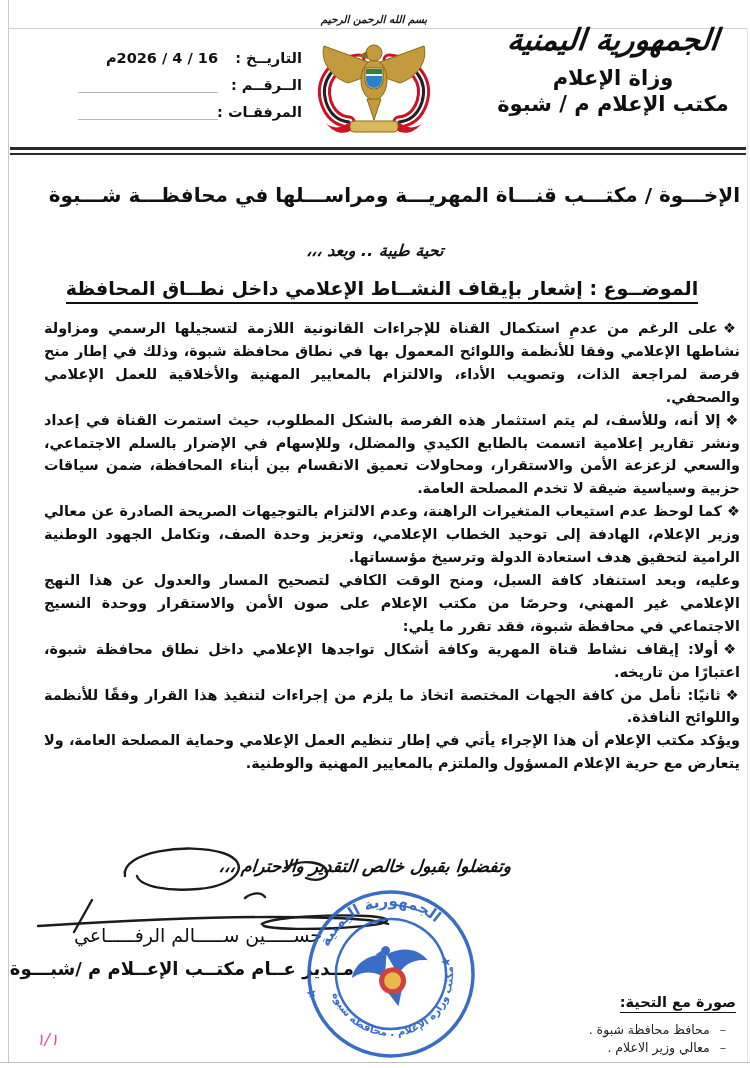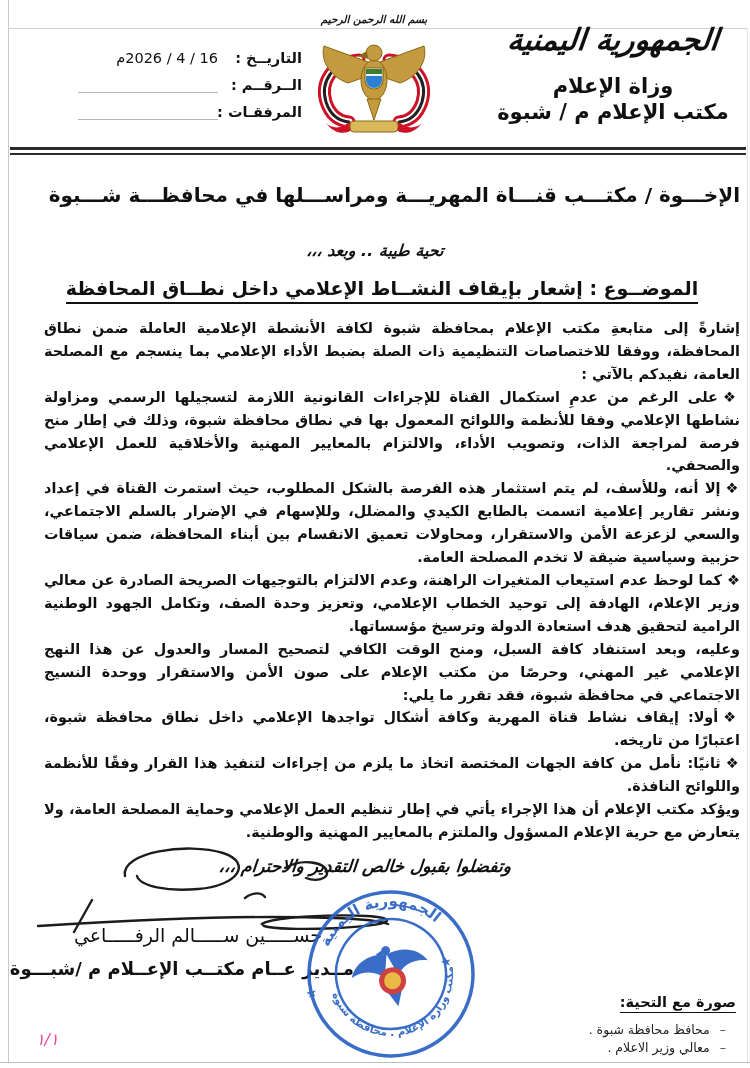--- a/index.html
+++ b/index.html
@@ -12,27 +12,27 @@
 
   
   .frame-left{left:8px;top:0;bottom:5px;width:0;border-left:1px solid #c9c9c9;}
   .frame-top{top:28px;left:8px;right:2px;height:0;border-top:1px solid #cfcfcf;}
   .frame-right{right:2px;top:28px;bottom:5px;width:0;border-right:1px solid #e2e2e2;}
   .frame-bottom{bottom:5px;left:0;right:0;height:0;border-top:1px solid #bdbdbd;}
 
   
   .hdr-right{right:12px;top:20px;width:250px;text-align:center;}
   .hdr-republic{font-size:30px;font-weight:bold;font-style:italic;transform:skewX(-6deg);line-height:1.3;}
-  .hdr-ministry{font-size:21px;font-weight:bold;margin-top:14px;line-height:1.25;}
+  .hdr-ministry{font-size:21px;font-weight:bold;margin-top:6px;line-height:1.25;}
   .hdr-office{font-size:21px;font-weight:bold;line-height:1.3;}
 
   .hdr-left{left:52px;top:50px;width:250px;font-size:14.5px;}
   .fld{display:flex;align-items:flex-end;margin-bottom:11px;}
   .fld-label{font-weight:bold;white-space:nowrap;width:78px;}
-  .fld-value{font-weight:normal;white-space:nowrap;margin-right:6px;}
+  .fld-value{font-weight:bold;white-space:nowrap;margin-right:6px;}
   .fld-blank{display:inline-block;width:140px;border-bottom:1px solid #b5b5b5;height:14px;margin-right:6px;}
 
   .emblem{left:303px;top:10px;}
 
   .divider{top:147px;left:10px;right:4px;height:3px;border-top:3px solid #2b2b2b;border-bottom:2px solid #2b2b2b;}
 
   .addressee{top:183px;left:10px;right:10px;font-size:20px;font-weight:bold;white-space:nowrap;}
   .greeting{top:241px;left:0;right:0;text-align:center;font-size:16px;font-style:italic;font-weight:bold;transform:skewX(-4deg);}
   .subject{top:277px;left:14px;right:0;text-align:center;font-size:19px;font-weight:bold;}
   .subject span{border-bottom:2px solid #111;padding-bottom:3px;}
@@ -110,21 +110,20 @@
   </div>
 </div>
 
 <div class="abs divider"></div>
 
 <div class="abs addressee">الإخـــوة / مكتـــب قنـــاة المهريـــة ومراســـلها في محافظـــة شـــبوة</div>
 <div class="abs greeting">تحية طيبة .. وبعد ،،،</div>
 <div class="abs subject"><span>الموضــوع : إشعار بإيقاف النشــاط الإعلامي داخل نطــاق المحافظة</span></div>
 
 <div class="abs body-text">
-  <p><span class="bullet"></span><span>إشارةً إلى متابعةِ مكتب الإعلام بمحافظة شبوة لكافة الأنشطة الإعلامية العاملة ضمن نطاق المحافظة، ووفقا للاختصاصات التنظيمية ذات الصلة بضبط الأداء الإعلامي بما ينسجم مع المصلحة العامة، نفيدكم بالآتي :</span></p>
   <p><span class="bullet">❖</span><span>على الرغم من عدمِ استكمال القناة للإجراءات القانونية اللازمة لتسجيلها الرسمي ومزاولة نشاطها الإعلامي وفقا للأنظمة واللوائح المعمول بها في نطاق محافظة شبوة، وذلك في إطار منح فرصة لمراجعة الذات، وتصويب الأداء، والالتزام بالمعايير المهنية والأخلاقية للعمل الإعلامي والصحفي.</span></p>
   <p><span class="bullet">❖</span><span>إلا أنه، وللأسف، لم يتم استثمار هذه الفرصة بالشكل المطلوب، حيث استمرت القناة في إعداد ونشر تقارير إعلامية اتسمت بالطابع الكيدي والمضلل، وللإسهام في الإضرار بالسلم الاجتماعي، والسعي لزعزعة الأمن والاستقرار، ومحاولات تعميق الانقسام بين أبناء المحافظة، ضمن سياقات حزبية وسياسية ضيقة لا تخدم المصلحة العامة.</span></p>
   <p><span class="bullet">❖</span><span>كما لوحظ عدم استيعاب المتغيرات الراهنة، وعدم الالتزام بالتوجيهات الصريحة الصادرة عن معالي وزير الإعلام، الهادفة إلى توحيد الخطاب الإعلامي، وتعزيز وحدة الصف، وتكامل الجهود الوطنية الرامية لتحقيق هدف استعادة الدولة وترسيخ مؤسساتها.</span></p>
   <p><span class="bullet"></span><span>وعليه، وبعد استنفاد كافة السبل، ومنح الوقت الكافي لتصحيح المسار والعدول عن هذا النهج الإعلامي غير المهني، وحرصًا من مكتب الإعلام على صون الأمن والاستقرار ووحدة النسيج الاجتماعي في محافظة شبوة، فقد تقرر ما يلي:</span></p>
   <p><span class="bullet">❖</span><span>أولا: إيقاف نشاط قناة المهرية وكافة أشكال تواجدها الإعلامي داخل نطاق محافظة شبوة، اعتبارًا من تاريخه.</span></p>
   <p><span class="bullet">❖</span><span>ثانيًا: نأمل من كافة الجهات المختصة اتخاذ ما يلزم من إجراءات لتنفيذ هذا القرار وفقًا للأنظمة واللوائح النافذة.</span></p>
   <p><span class="bullet"></span><span>ويؤكد مكتب الإعلام أن هذا الإجراء يأتي في إطار تنظيم العمل الإعلامي وحماية المصلحة العامة، ولا يتعارض مع حرية الإعلام المسؤول والملتزم بالمعايير المهنية والوطنية.</span></p>
 </div>
 
 <div class="abs closing">وتفضلوا بقبول خالص التقدير والاحترام ،،،</div>

